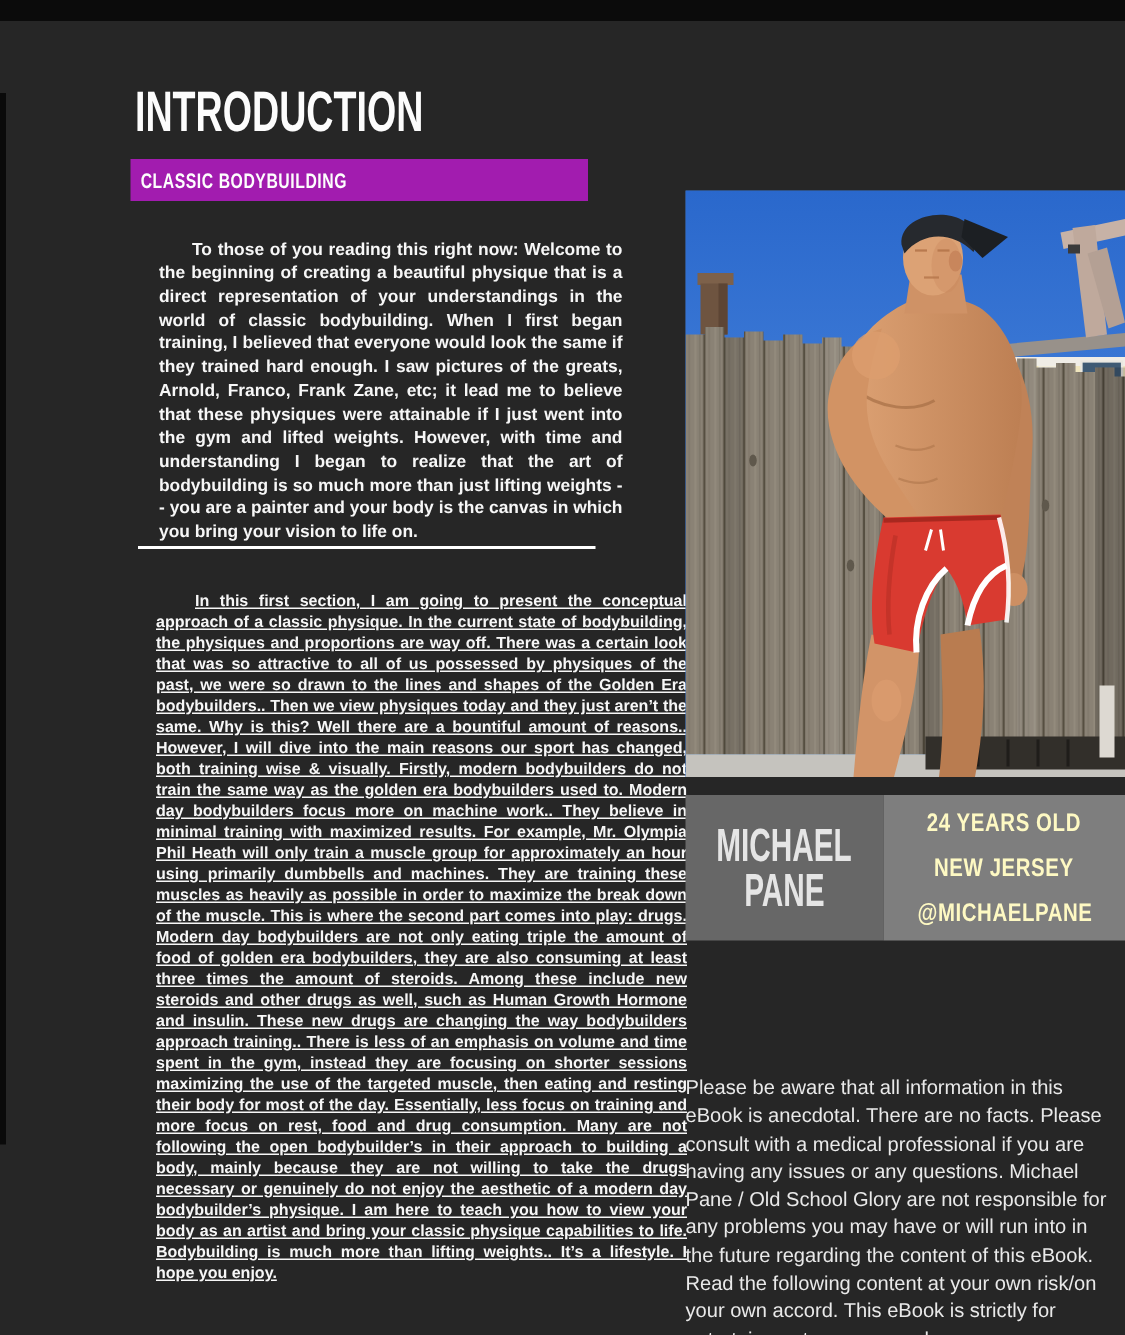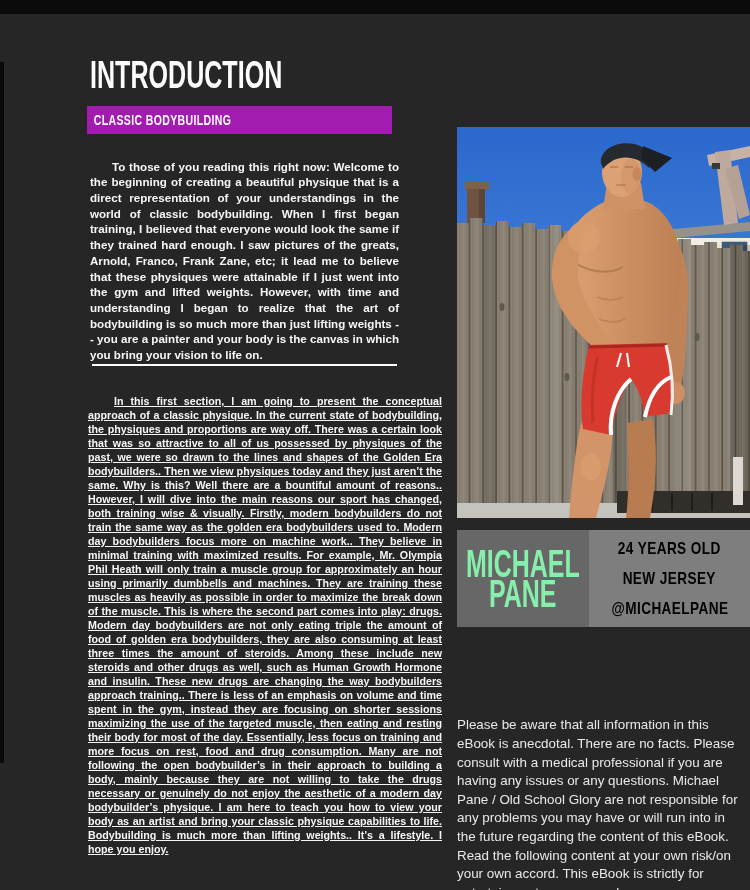--- a/index.html
+++ b/index.html
@@ -21,45 +21,45 @@
   #badge-bar{
     left:87px;top:106px;width:305px;height:28px;background:#a21caf;
   }
   #badge-bar .squeeze{
     display:inline-block;transform:scaleX(.75);transform-origin:left center;
     color:#fdfdfd;font-weight:700;font-size:14px;line-height:28px;
     padding-left:9px;white-space:nowrap;letter-spacing:.5px;
   }
 
   .para{
-    color:#f7f7f7;font-weight:700;text-align:justify;
+    color:#f7f7f7;font-weight:700;text-align:justify;margin-left:16px;
   }
   #lead-paragraph{
     left:90px;top:147px;width:309px;
     font-size:11.6px;line-height:15.7px;text-indent:22px;
   }
   #divider{left:92px;top:364px;width:305px;height:2px;background:#ffffff;}
   #body-paragraph{
     left:88px;top:383px;width:354px;
     font-size:10.7px;line-height:14px;text-indent:26px;text-decoration:underline;
   }
 
   #photo-frame{left:457px;top:127px;width:293px;height:391px;overflow:hidden;background:#3a79d4;}
 
   #name-box{
     left:457px;top:530px;width:132px;height:97px;background:#676767;
     display:flex;flex-direction:column;align-items:center;justify-content:center;
-    color:#86efac;font-weight:700;font-size:39px;line-height:30px;text-align:center;
+    color:#e5e5e5;font-weight:700;font-size:31px;line-height:30px;text-align:center;
   }
   #name-box .squeeze{display:inline-block;transform:scaleX(.64);transform-origin:center center;white-space:nowrap;}
 
   #info-box{
     left:589px;top:530px;width:161px;height:97px;background:#7e7e7e;
     display:flex;flex-direction:column;align-items:center;justify-content:center;
-    color:#000000;font-weight:700;font-size:17px;line-height:30px;text-align:center;
+    color:#fef9c3;font-weight:700;font-size:17px;line-height:30px;text-align:center;
   }
   #info-box .squeeze{display:inline-block;transform:scaleX(.8);transform-origin:center center;white-space:nowrap;letter-spacing:.5px;}
 
   #disclaimer{
     left:457px;top:703px;width:281px;
     color:#e9e9e9;font-weight:400;font-size:13.4px;line-height:18.6px;text-align:left;
   }
 </style>
 </head>
 <body>

